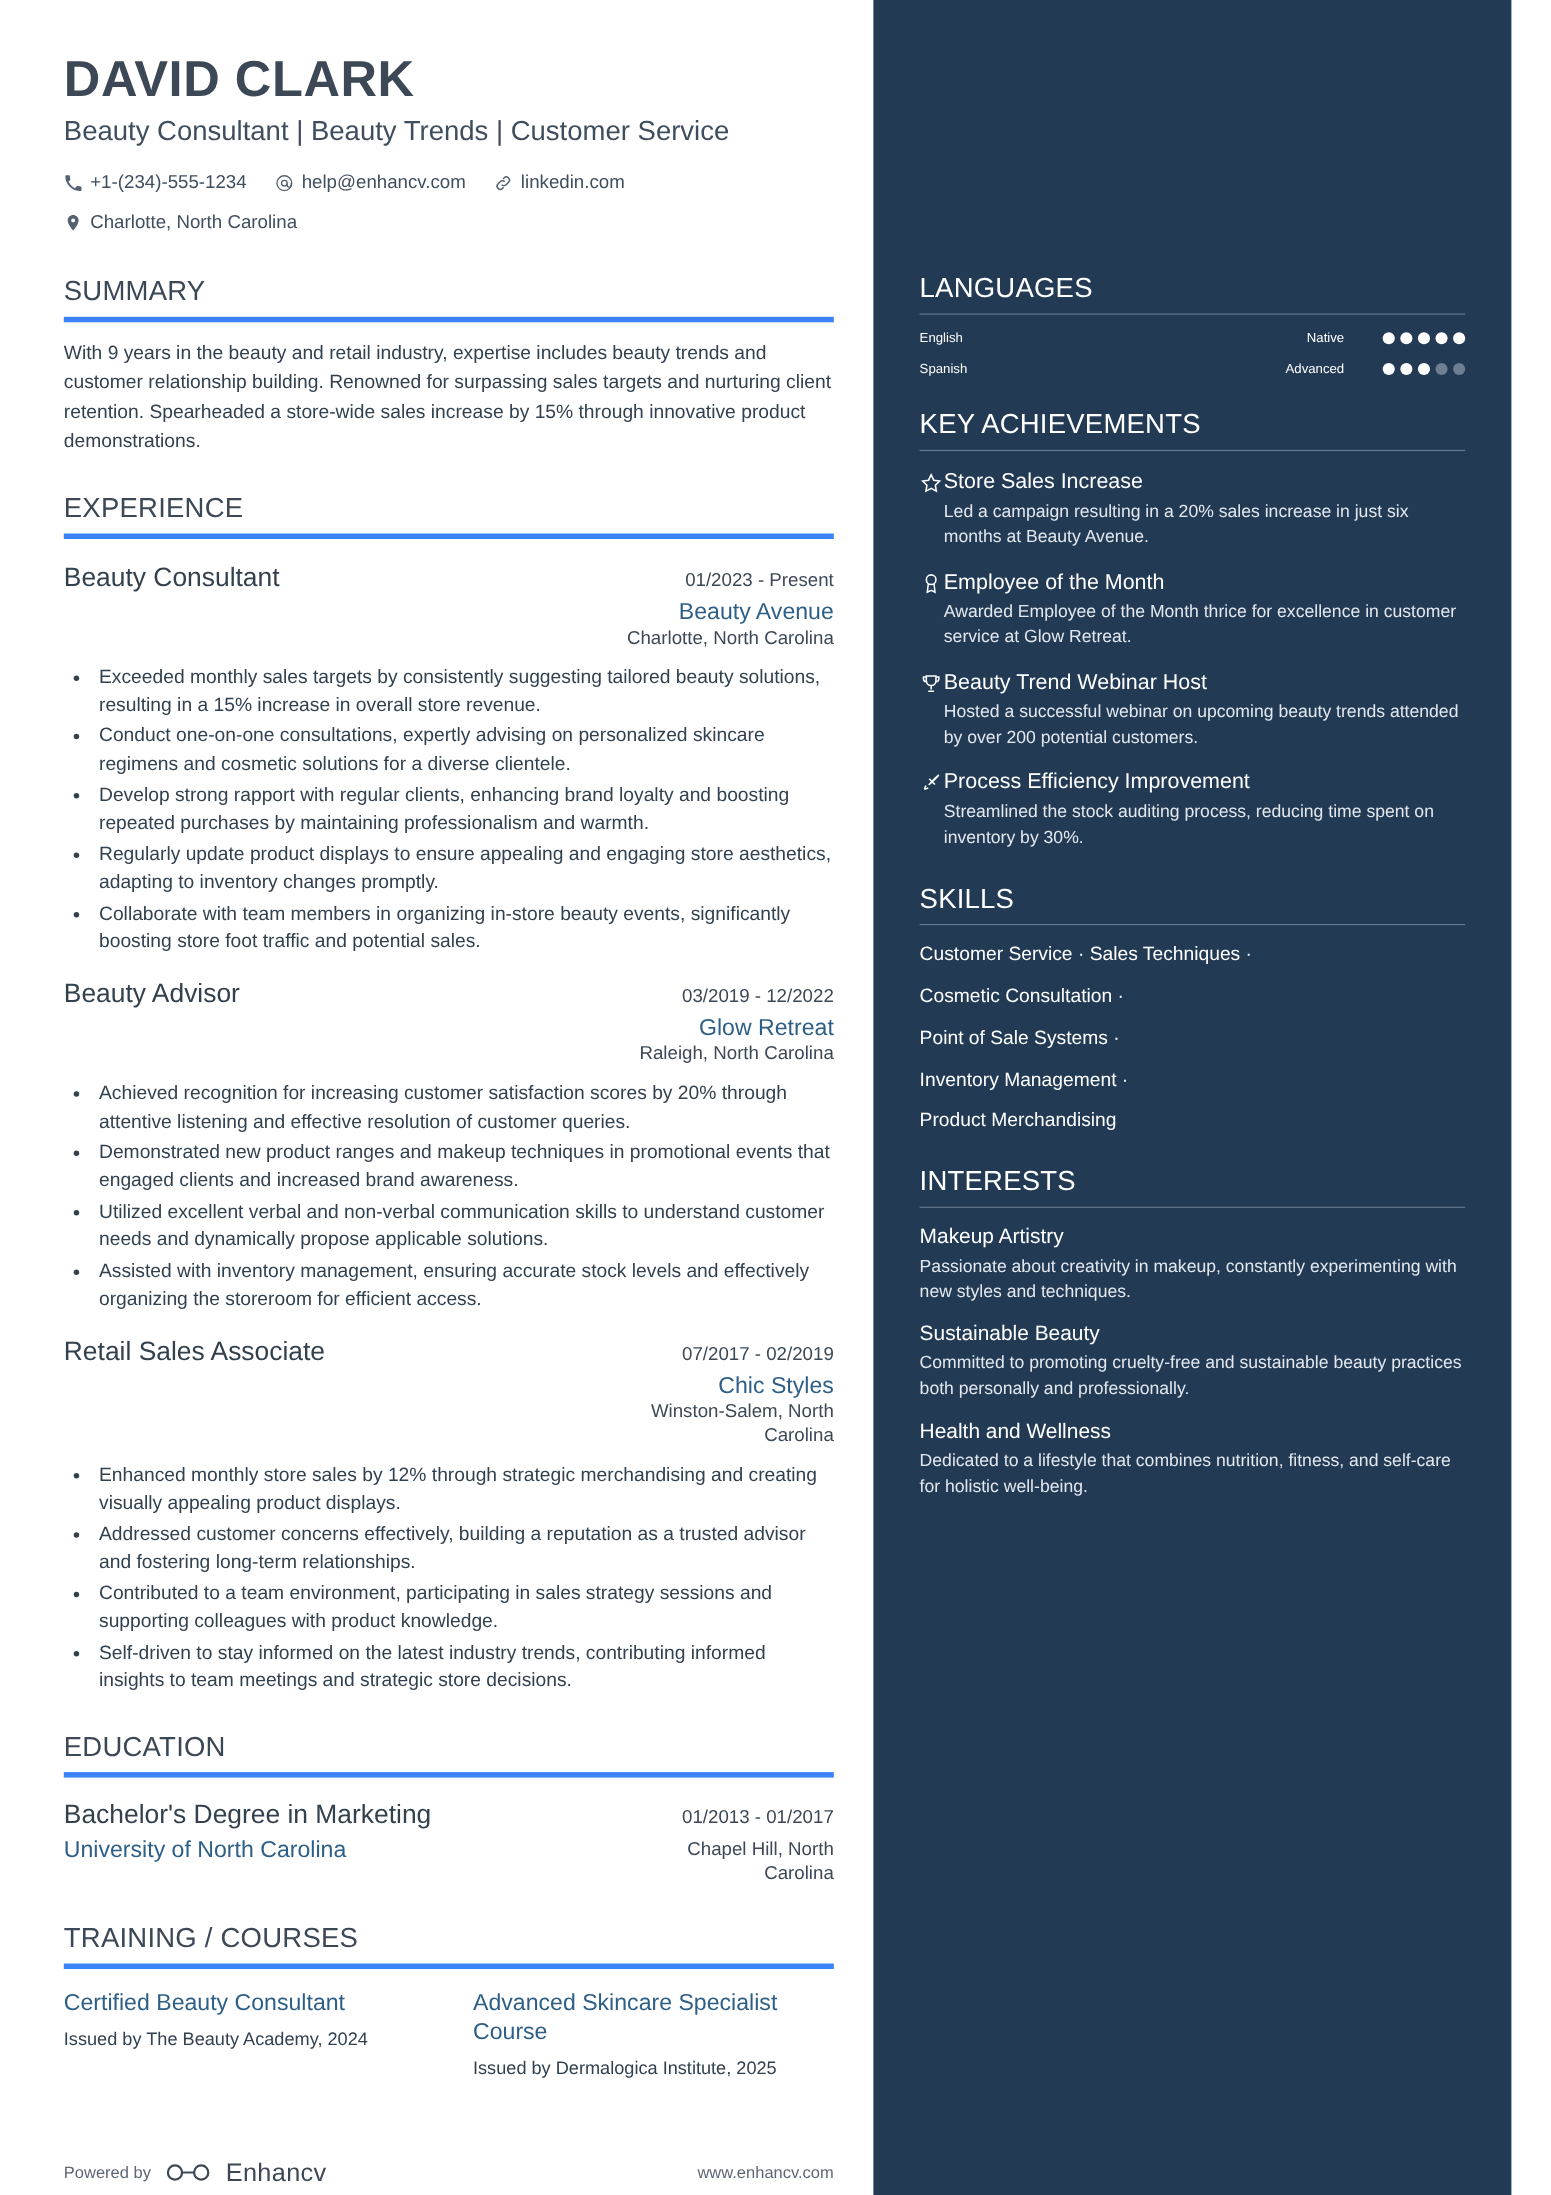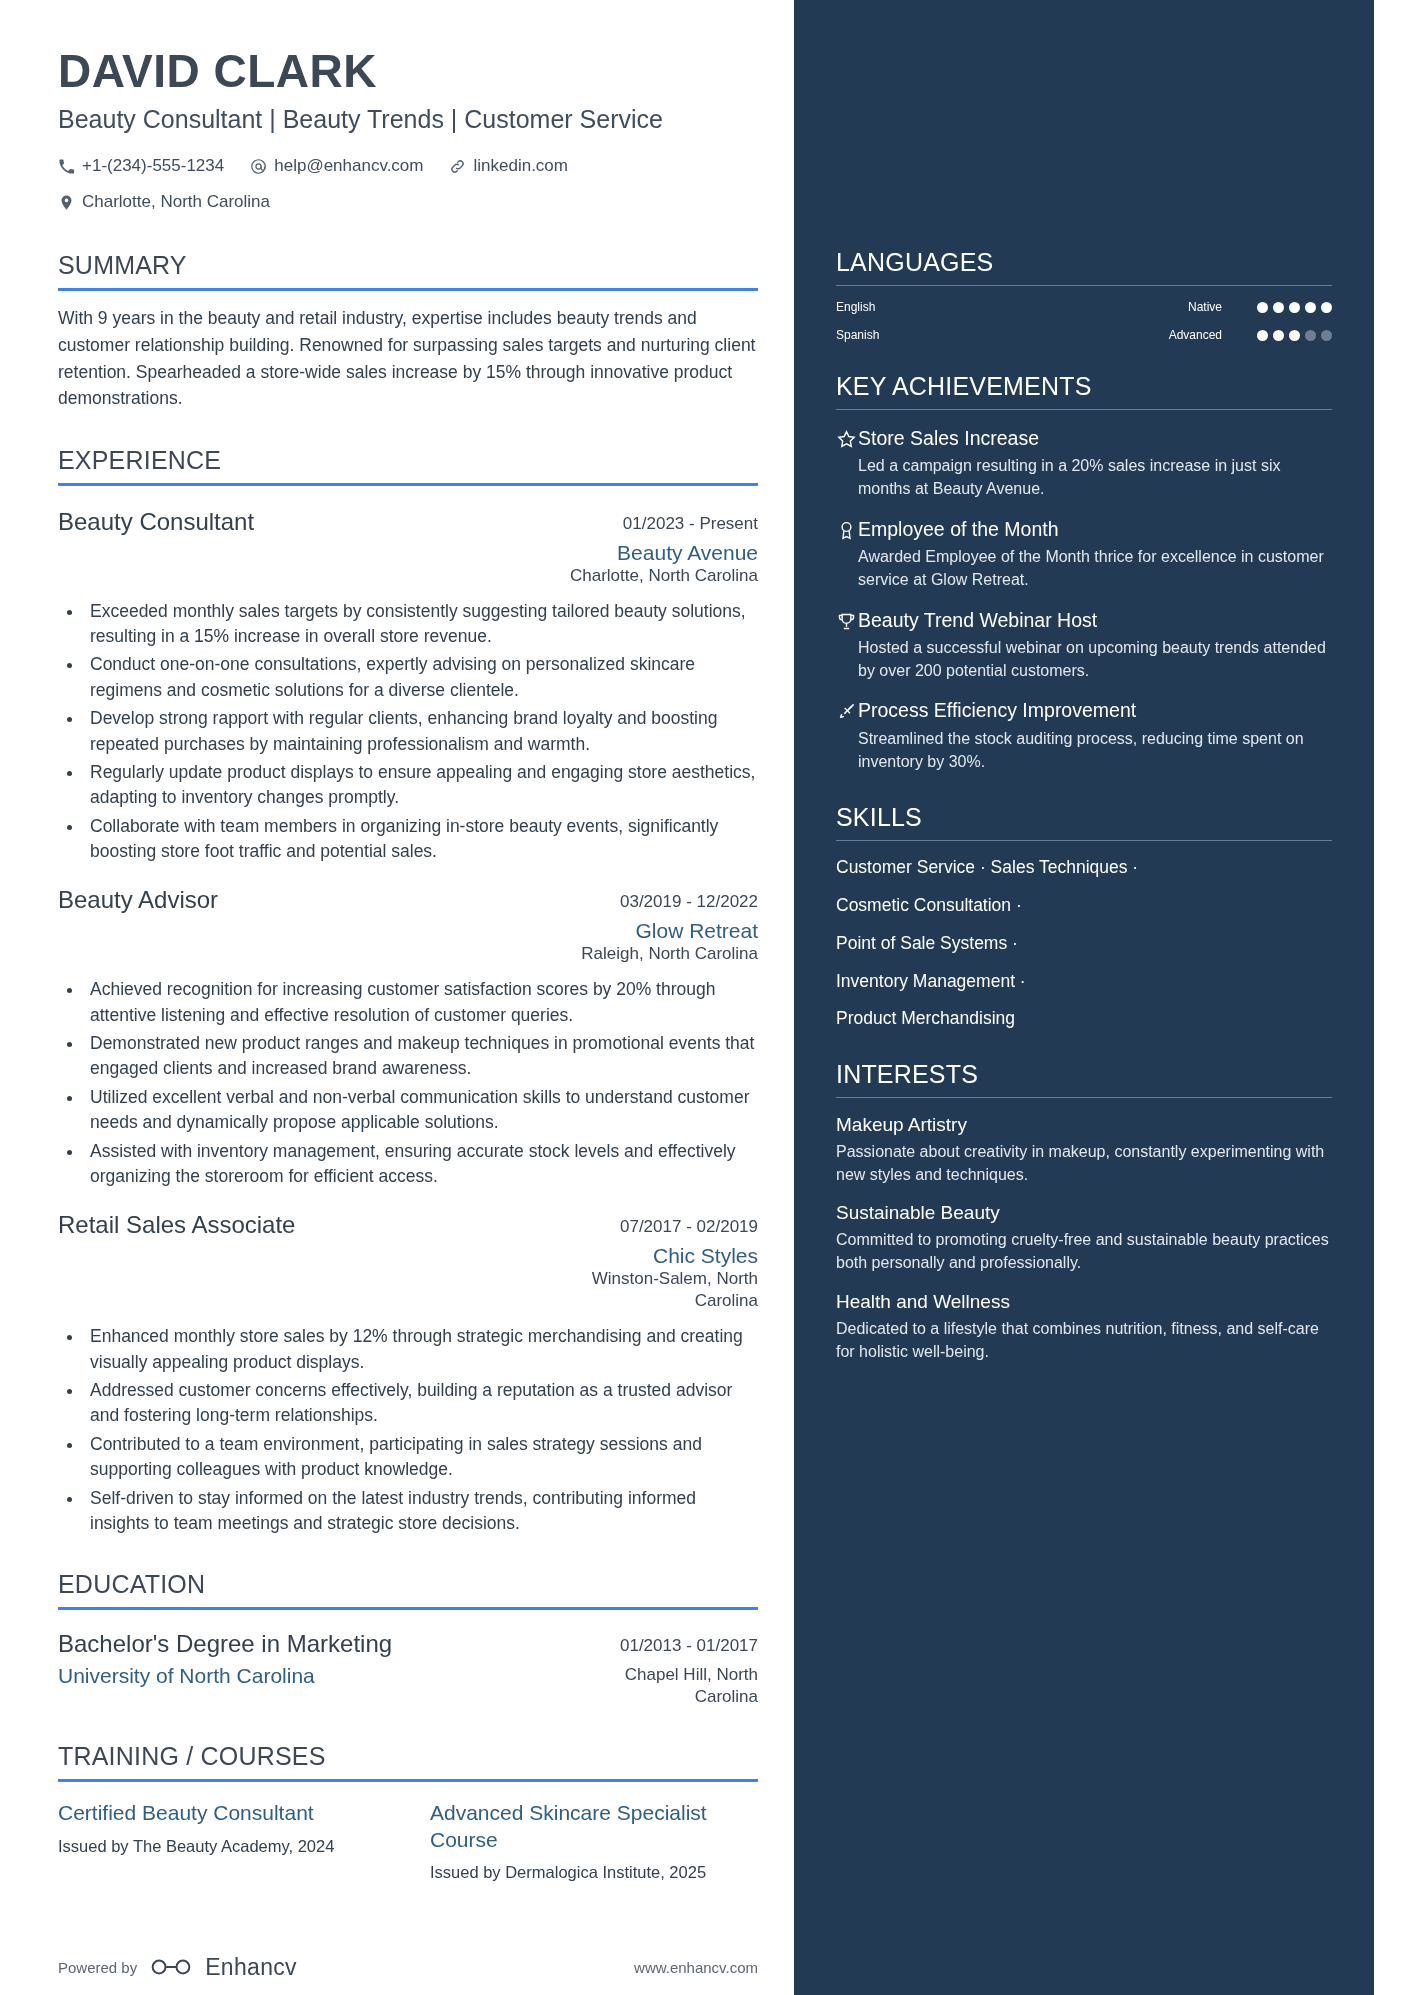--- a/index.html
+++ b/index.html
@@ -48,21 +48,21 @@
   .contact-break { flex-basis: 100%; height: 0; }
 
   .section { margin-top: 34px; }
   .sec-title {
     font-size: 25px;
     color: #3c4856;
     font-weight: 400;
     letter-spacing: 0.2px;
     padding-bottom: 8px;
   }
-  .sec-rule { border-bottom: 3px solid #3b82f6; }
+  .sec-rule { border-bottom: 5px solid #3b82f6; }
   .summary-text {
     font-size: 17.5px;
     line-height: 1.52;
     color: #32414f;
     margin-top: 14px;
   }
 
   .job { margin-top: 22px; }
   .job-head { display: flex; justify-content: space-between; align-items: flex-start; }
   .job-title { font-size: 24px; color: #33414e; font-weight: 400; line-height: 1.2; }

